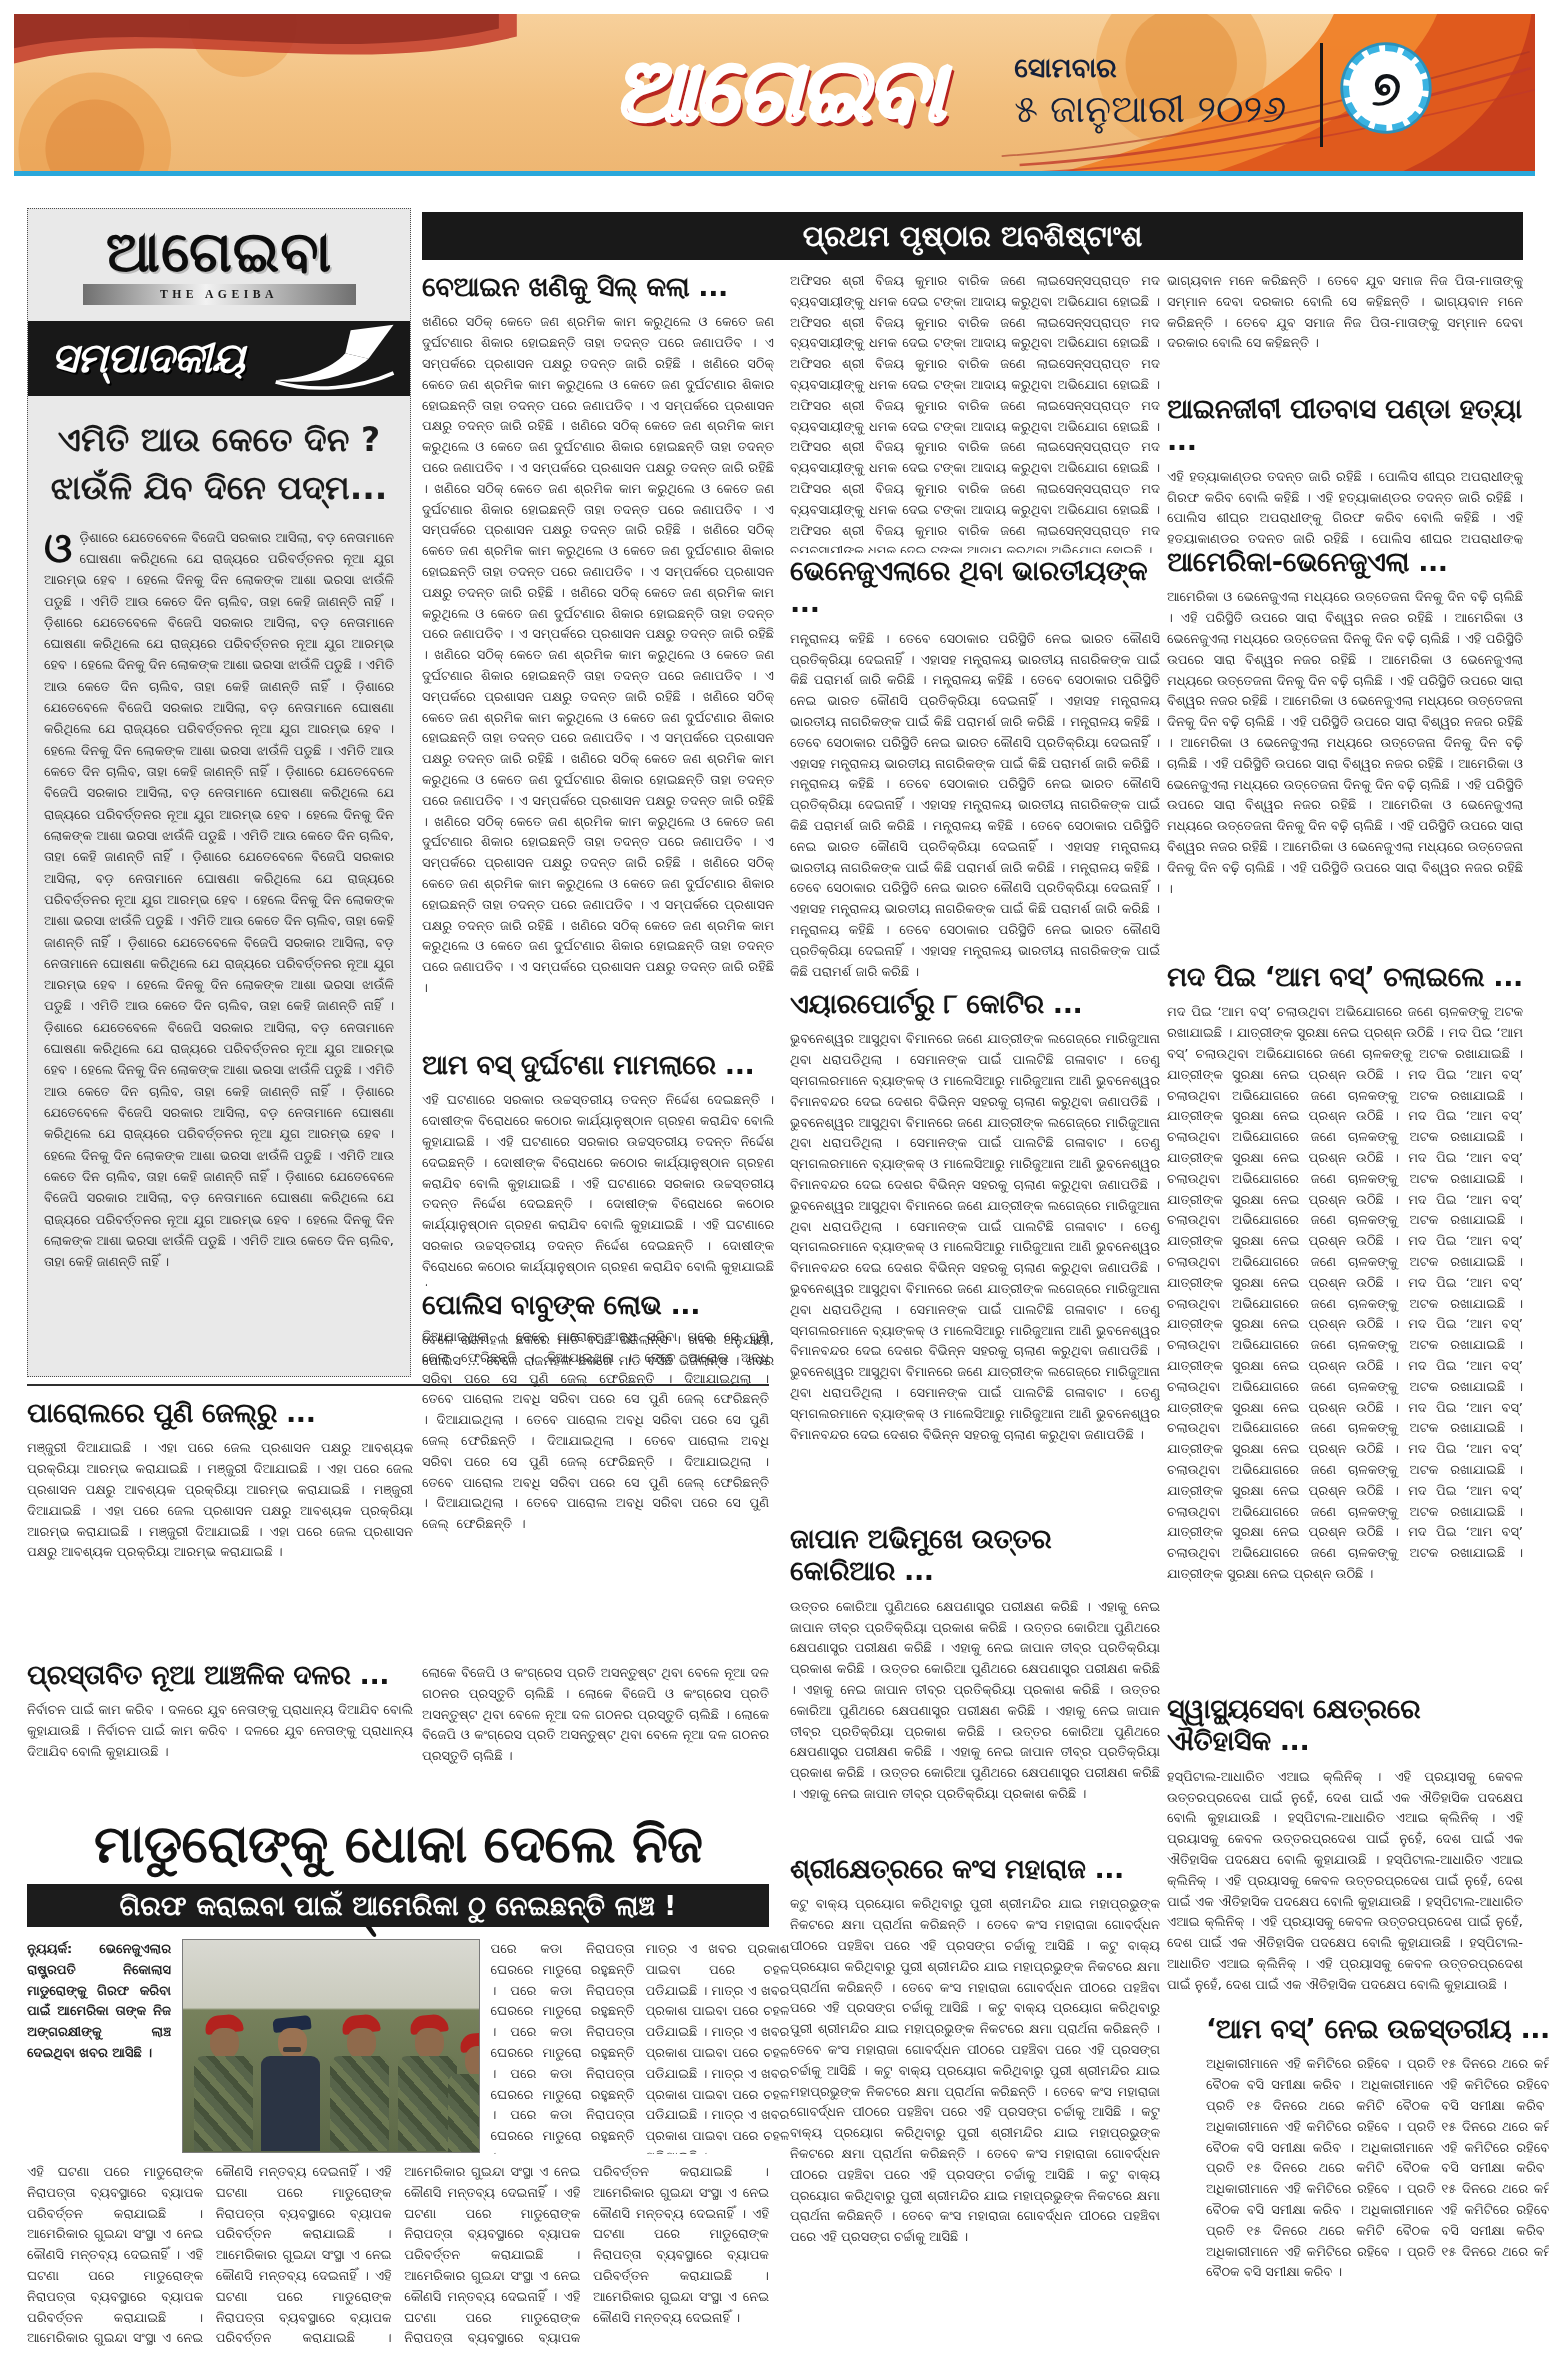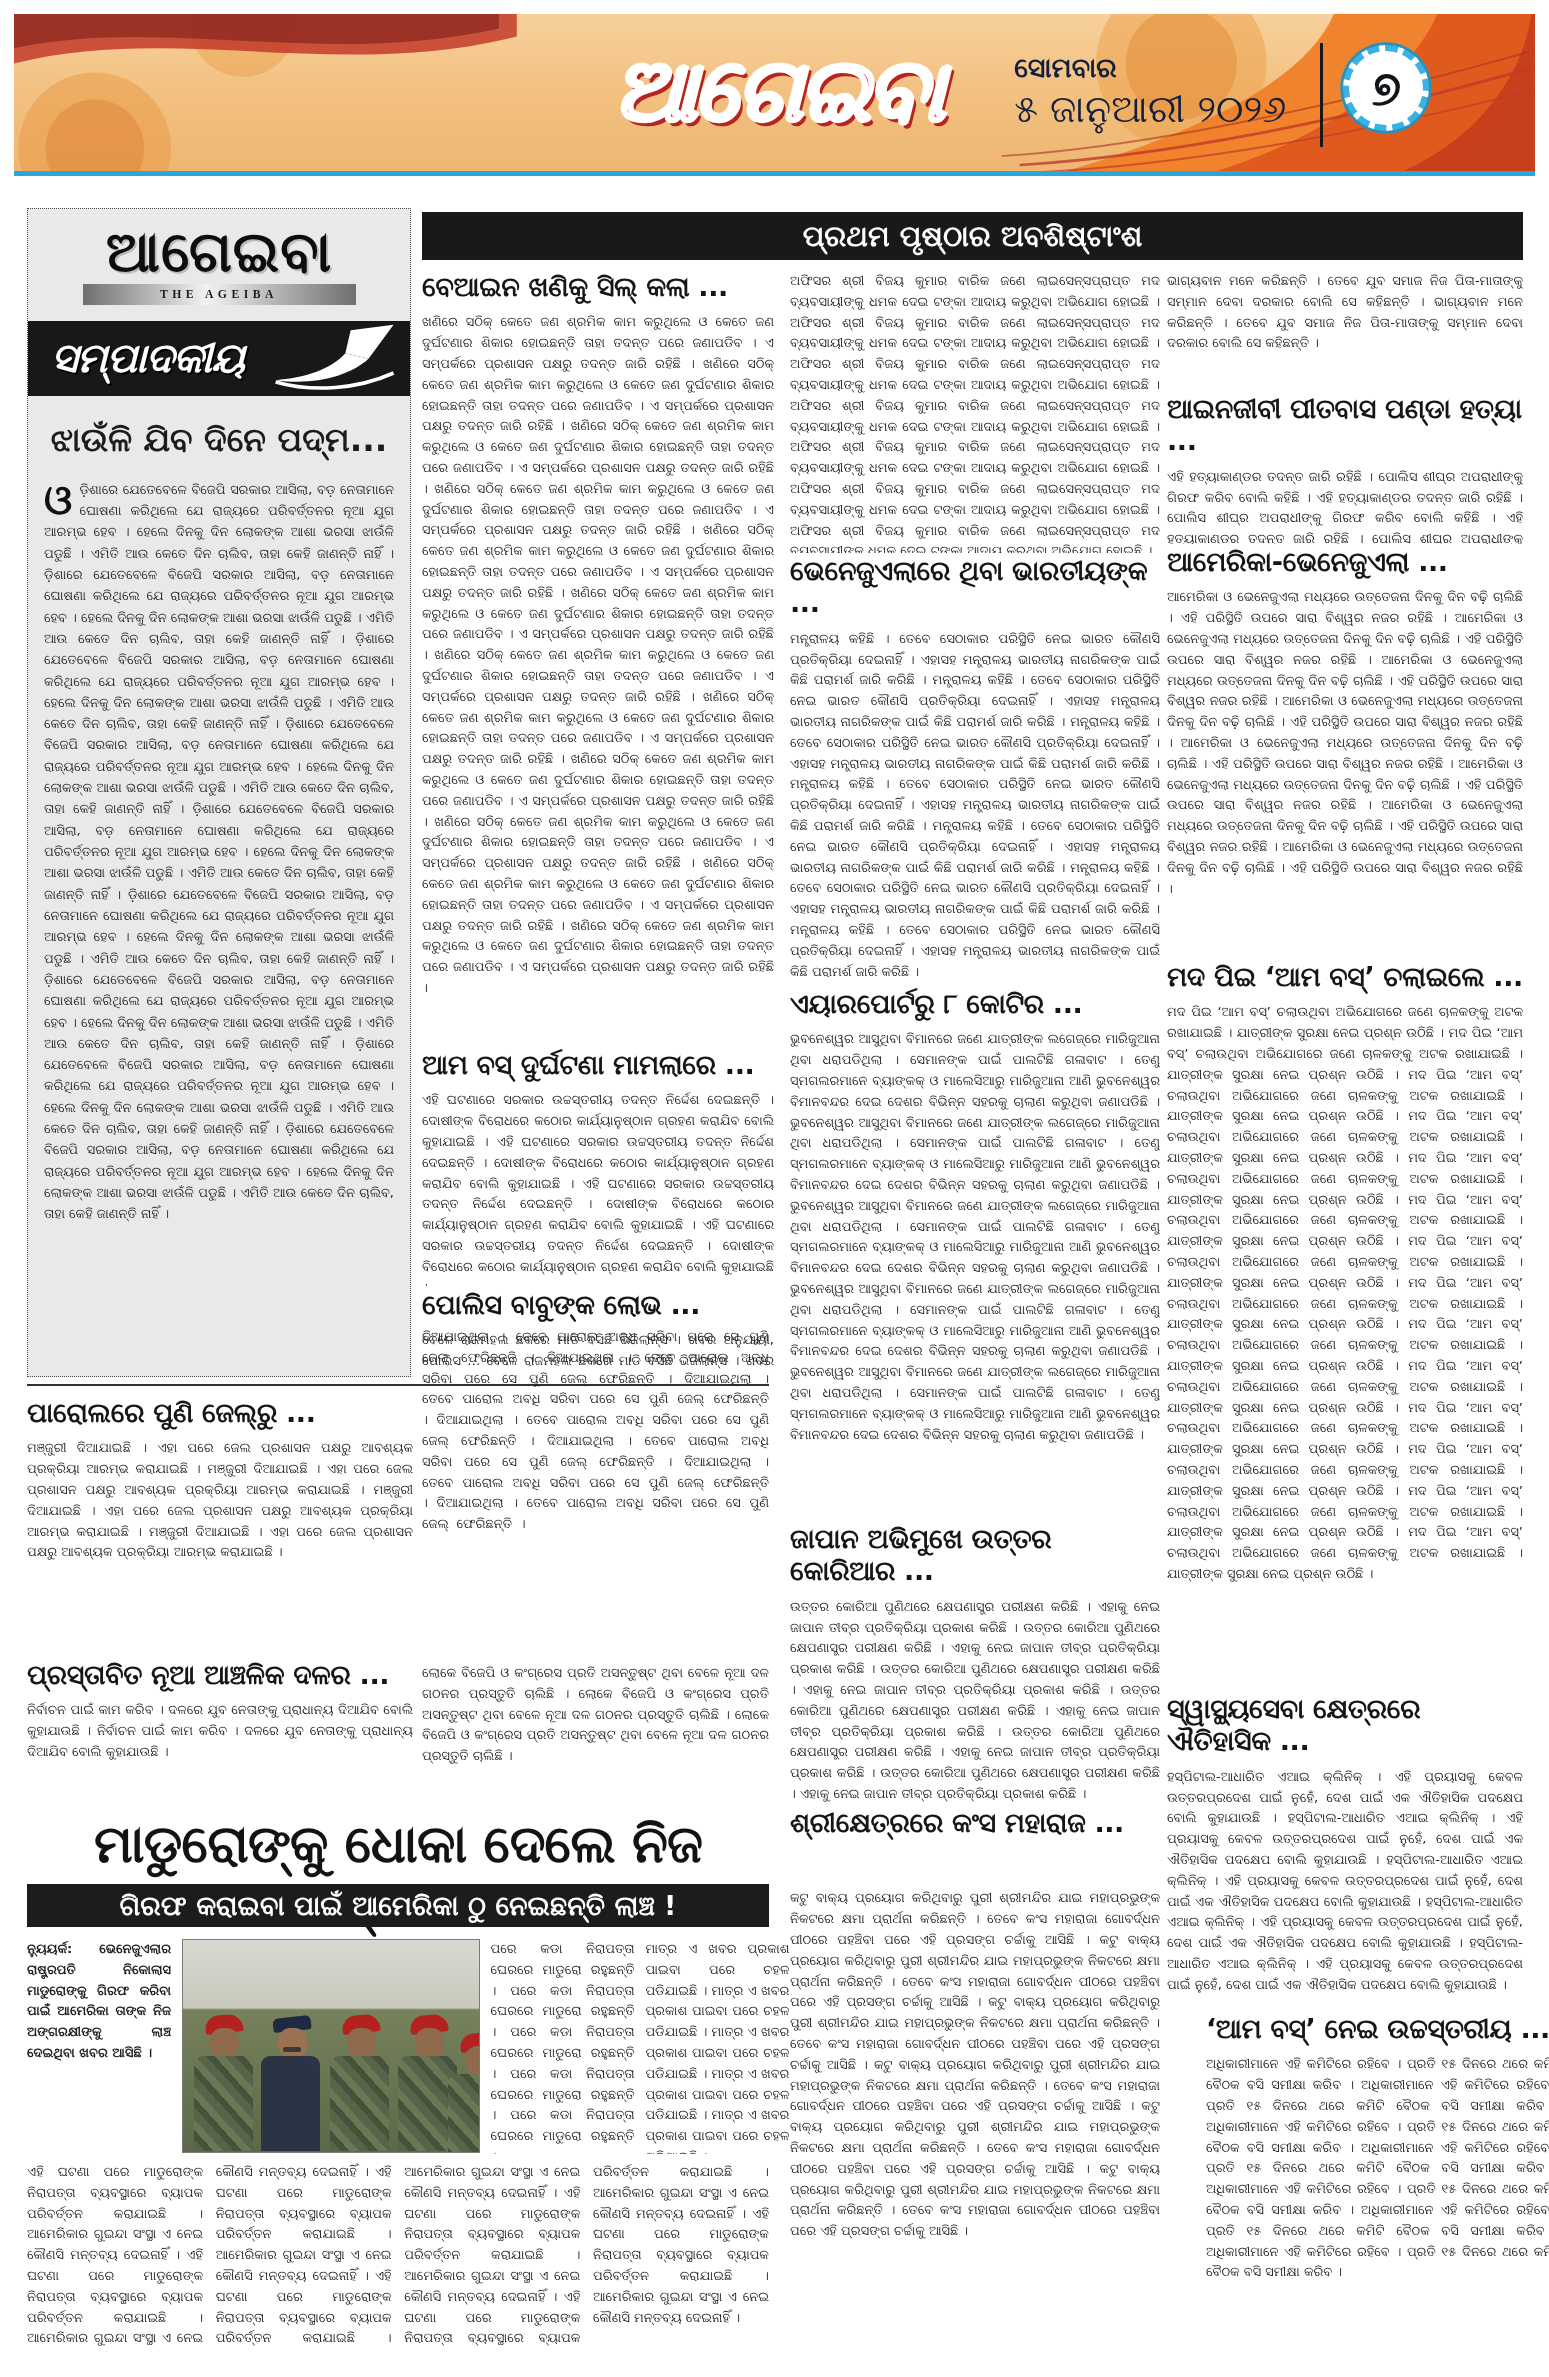--- a/index.html
+++ b/index.html
@@ -113,20 +113,21 @@
     <div class="ed-logo-bar">THE AGEIBA</div>
     <div class="ed-band">
       <span class="label">ସମ୍ପାଦକୀୟ</span>
       <svg width="135" height="75" viewBox="0 0 150 84">
         <path d="M92 8 L140 2 L112 40 L86 34 Z" fill="#ffffff"></path>
         <path d="M86 34 C70 52 40 62 8 64 C50 70 90 60 112 40 Z" fill="#ffffff"></path>
         <path d="M8 66 C50 78 100 74 140 56" stroke="#ffffff" stroke-width="4" fill="none"></path>
       </svg>
     </div>
     <div class="ed-headline">
+      <div>ଏମିତି ଆଉ କେତେ ଦିନ ?</div>
       <div>ଝାଉଁଳି ଯିବ ଦିନେ ପଦ୍ମ...</div>
     </div>
     <div class="ed-body">
       <span class="dropcap">ଓ</span>
       <span>ଡ଼ିଶାରେ ଯେତେବେଳେ ବିଜେପି ସରକାର ଆସିଲା, ବଡ଼ ନେତାମାନେ ଘୋଷଣା କରିଥିଲେ ଯେ ରାଜ୍ୟରେ ପରିବର୍ତ୍ତନର ନୂଆ ଯୁଗ ଆରମ୍ଭ ହେବ । ହେଲେ ଦିନକୁ ଦିନ ଲୋକଙ୍କ ଆଶା ଭରସା ଝାଉଁଳି ପଡୁଛି । ଏମିତି ଆଉ କେତେ ଦିନ ଚାଲିବ, ତାହା କେହି ଜାଣନ୍ତି ନାହିଁ । ଡ଼ିଶାରେ ଯେତେବେଳେ ବିଜେପି ସରକାର ଆସିଲା, ବଡ଼ ନେତାମାନେ ଘୋଷଣା କରିଥିଲେ ଯେ ରାଜ୍ୟରେ ପରିବର୍ତ୍ତନର ନୂଆ ଯୁଗ ଆରମ୍ଭ ହେବ । ହେଲେ ଦିନକୁ ଦିନ ଲୋକଙ୍କ ଆଶା ଭରସା ଝାଉଁଳି ପଡୁଛି । ଏମିତି ଆଉ କେତେ ଦିନ ଚାଲିବ, ତାହା କେହି ଜାଣନ୍ତି ନାହିଁ । ଡ଼ିଶାରେ ଯେତେବେଳେ ବିଜେପି ସରକାର ଆସିଲା, ବଡ଼ ନେତାମାନେ ଘୋଷଣା କରିଥିଲେ ଯେ ରାଜ୍ୟରେ ପରିବର୍ତ୍ତନର ନୂଆ ଯୁଗ ଆରମ୍ଭ ହେବ । ହେଲେ ଦିନକୁ ଦିନ ଲୋକଙ୍କ ଆଶା ଭରସା ଝାଉଁଳି ପଡୁଛି । ଏମିତି ଆଉ କେତେ ଦିନ ଚାଲିବ, ତାହା କେହି ଜାଣନ୍ତି ନାହିଁ । ଡ଼ିଶାରେ ଯେତେବେଳେ ବିଜେପି ସରକାର ଆସିଲା, ବଡ଼ ନେତାମାନେ ଘୋଷଣା କରିଥିଲେ ଯେ ରାଜ୍ୟରେ ପରିବର୍ତ୍ତନର ନୂଆ ଯୁଗ ଆରମ୍ଭ ହେବ । ହେଲେ ଦିନକୁ ଦିନ ଲୋକଙ୍କ ଆଶା ଭରସା ଝାଉଁଳି ପଡୁଛି । ଏମିତି ଆଉ କେତେ ଦିନ ଚାଲିବ, ତାହା କେହି ଜାଣନ୍ତି ନାହିଁ । ଡ଼ିଶାରେ ଯେତେବେଳେ ବିଜେପି ସରକାର ଆସିଲା, ବଡ଼ ନେତାମାନେ ଘୋଷଣା କରିଥିଲେ ଯେ ରାଜ୍ୟରେ ପରିବର୍ତ୍ତନର ନୂଆ ଯୁଗ ଆରମ୍ଭ ହେବ । ହେଲେ ଦିନକୁ ଦିନ ଲୋକଙ୍କ ଆଶା ଭରସା ଝାଉଁଳି ପଡୁଛି । ଏମିତି ଆଉ କେତେ ଦିନ ଚାଲିବ, ତାହା କେହି ଜାଣନ୍ତି ନାହିଁ । ଡ଼ିଶାରେ ଯେତେବେଳେ ବିଜେପି ସରକାର ଆସିଲା, ବଡ଼ ନେତାମାନେ ଘୋଷଣା କରିଥିଲେ ଯେ ରାଜ୍ୟରେ ପରିବର୍ତ୍ତନର ନୂଆ ଯୁଗ ଆରମ୍ଭ ହେବ । ହେଲେ ଦିନକୁ ଦିନ ଲୋକଙ୍କ ଆଶା ଭରସା ଝାଉଁଳି ପଡୁଛି । ଏମିତି ଆଉ କେତେ ଦିନ ଚାଲିବ, ତାହା କେହି ଜାଣନ୍ତି ନାହିଁ । ଡ଼ିଶାରେ ଯେତେବେଳେ ବିଜେପି ସରକାର ଆସିଲା, ବଡ଼ ନେତାମାନେ ଘୋଷଣା କରିଥିଲେ ଯେ ରାଜ୍ୟରେ ପରିବର୍ତ୍ତନର ନୂଆ ଯୁଗ ଆରମ୍ଭ ହେବ । ହେଲେ ଦିନକୁ ଦିନ ଲୋକଙ୍କ ଆଶା ଭରସା ଝାଉଁଳି ପଡୁଛି । ଏମିତି ଆଉ କେତେ ଦିନ ଚାଲିବ, ତାହା କେହି ଜାଣନ୍ତି ନାହିଁ । ଡ଼ିଶାରେ ଯେତେବେଳେ ବିଜେପି ସରକାର ଆସିଲା, ବଡ଼ ନେତାମାନେ ଘୋଷଣା କରିଥିଲେ ଯେ ରାଜ୍ୟରେ ପରିବର୍ତ୍ତନର ନୂଆ ଯୁଗ ଆରମ୍ଭ ହେବ । ହେଲେ ଦିନକୁ ଦିନ ଲୋକଙ୍କ ଆଶା ଭରସା ଝାଉଁଳି ପଡୁଛି । ଏମିତି ଆଉ କେତେ ଦିନ ଚାଲିବ, ତାହା କେହି ଜାଣନ୍ତି ନାହିଁ । ଡ଼ିଶାରେ ଯେତେବେଳେ ବିଜେପି ସରକାର ଆସିଲା, ବଡ଼ ନେତାମାନେ ଘୋଷଣା କରିଥିଲେ ଯେ ରାଜ୍ୟରେ ପରିବର୍ତ୍ତନର ନୂଆ ଯୁଗ ଆରମ୍ଭ ହେବ । ହେଲେ ଦିନକୁ ଦିନ ଲୋକଙ୍କ ଆଶା ଭରସା ଝାଉଁଳି ପଡୁଛି । ଏମିତି ଆଉ କେତେ ଦିନ ଚାଲିବ, ତାହା କେହି ଜାଣନ୍ତି ନାହିଁ ।</span>
     </div>
   </div>
 
   <div class="section-bar">ପ୍ରଥମ ପୃଷ୍ଠାର ଅବଶିଷ୍ଟାଂଶ</div>
 
@@ -151,21 +152,21 @@
     <div class="body">ମନ୍ତ୍ରାଳୟ କହିଛି । ତେବେ ସେଠାକାର ପରିସ୍ଥିତି ନେଇ ଭାରତ କୌଣସି ପ୍ରତିକ୍ରିୟା ଦେଇନାହିଁ । ଏହାସହ ମନ୍ତ୍ରାଳୟ ଭାରତୀୟ ନାଗରିକଙ୍କ ପାଇଁ କିଛି ପରାମର୍ଶ ଜାରି କରିଛି । ମନ୍ତ୍ରାଳୟ କହିଛି । ତେବେ ସେଠାକାର ପରିସ୍ଥିତି ନେଇ ଭାରତ କୌଣସି ପ୍ରତିକ୍ରିୟା ଦେଇନାହିଁ । ଏହାସହ ମନ୍ତ୍ରାଳୟ ଭାରତୀୟ ନାଗରିକଙ୍କ ପାଇଁ କିଛି ପରାମର୍ଶ ଜାରି କରିଛି । ମନ୍ତ୍ରାଳୟ କହିଛି । ତେବେ ସେଠାକାର ପରିସ୍ଥିତି ନେଇ ଭାରତ କୌଣସି ପ୍ରତିକ୍ରିୟା ଦେଇନାହିଁ । ଏହାସହ ମନ୍ତ୍ରାଳୟ ଭାରତୀୟ ନାଗରିକଙ୍କ ପାଇଁ କିଛି ପରାମର୍ଶ ଜାରି କରିଛି । ମନ୍ତ୍ରାଳୟ କହିଛି । ତେବେ ସେଠାକାର ପରିସ୍ଥିତି ନେଇ ଭାରତ କୌଣସି ପ୍ରତିକ୍ରିୟା ଦେଇନାହିଁ । ଏହାସହ ମନ୍ତ୍ରାଳୟ ଭାରତୀୟ ନାଗରିକଙ୍କ ପାଇଁ କିଛି ପରାମର୍ଶ ଜାରି କରିଛି । ମନ୍ତ୍ରାଳୟ କହିଛି । ତେବେ ସେଠାକାର ପରିସ୍ଥିତି ନେଇ ଭାରତ କୌଣସି ପ୍ରତିକ୍ରିୟା ଦେଇନାହିଁ । ଏହାସହ ମନ୍ତ୍ରାଳୟ ଭାରତୀୟ ନାଗରିକଙ୍କ ପାଇଁ କିଛି ପରାମର୍ଶ ଜାରି କରିଛି । ମନ୍ତ୍ରାଳୟ କହିଛି । ତେବେ ସେଠାକାର ପରିସ୍ଥିତି ନେଇ ଭାରତ କୌଣସି ପ୍ରତିକ୍ରିୟା ଦେଇନାହିଁ । ଏହାସହ ମନ୍ତ୍ରାଳୟ ଭାରତୀୟ ନାଗରିକଙ୍କ ପାଇଁ କିଛି ପରାମର୍ଶ ଜାରି କରିଛି । ମନ୍ତ୍ରାଳୟ କହିଛି । ତେବେ ସେଠାକାର ପରିସ୍ଥିତି ନେଇ ଭାରତ କୌଣସି ପ୍ରତିକ୍ରିୟା ଦେଇନାହିଁ । ଏହାସହ ମନ୍ତ୍ରାଳୟ ଭାରତୀୟ ନାଗରିକଙ୍କ ପାଇଁ କିଛି ପରାମର୍ଶ ଜାରି କରିଛି ।</div>
   </div>
   <div class="art" style="left:790px;top:988px;width:370px;height:532px;">
     <h3>ଏୟାରପୋର୍ଟରୁ ୮ କୋଟିର ...</h3>
     <div class="body">ଭୁବନେଶ୍ୱର ଆସୁଥିବା ବିମାନରେ ଜଣେ ଯାତ୍ରୀଙ୍କ ଲଗେଜ୍‌ରେ ମାରିଜୁଆନା ଥିବା ଧରାପଡିଥିଲା । ସେମାନଙ୍କ ପାଇଁ ପାଲଟିଛି ଗଳାବାଟ । ତେଣୁ ସ୍ମଗଲରମାନେ ବ୍ୟାଙ୍କକ୍ ଓ ମାଲେସିଆରୁ ମାରିଜୁଆନା ଆଣି ଭୁବନେଶ୍ୱର ବିମାନବନ୍ଦର ଦେଇ ଦେଶର ବିଭିନ୍ନ ସହରକୁ ଚାଲାଣ କରୁଥିବା ଜଣାପଡିଛି । ଭୁବନେଶ୍ୱର ଆସୁଥିବା ବିମାନରେ ଜଣେ ଯାତ୍ରୀଙ୍କ ଲଗେଜ୍‌ରେ ମାରିଜୁଆନା ଥିବା ଧରାପଡିଥିଲା । ସେମାନଙ୍କ ପାଇଁ ପାଲଟିଛି ଗଳାବାଟ । ତେଣୁ ସ୍ମଗଲରମାନେ ବ୍ୟାଙ୍କକ୍ ଓ ମାଲେସିଆରୁ ମାରିଜୁଆନା ଆଣି ଭୁବନେଶ୍ୱର ବିମାନବନ୍ଦର ଦେଇ ଦେଶର ବିଭିନ୍ନ ସହରକୁ ଚାଲାଣ କରୁଥିବା ଜଣାପଡିଛି । ଭୁବନେଶ୍ୱର ଆସୁଥିବା ବିମାନରେ ଜଣେ ଯାତ୍ରୀଙ୍କ ଲଗେଜ୍‌ରେ ମାରିଜୁଆନା ଥିବା ଧରାପଡିଥିଲା । ସେମାନଙ୍କ ପାଇଁ ପାଲଟିଛି ଗଳାବାଟ । ତେଣୁ ସ୍ମଗଲରମାନେ ବ୍ୟାଙ୍କକ୍ ଓ ମାଲେସିଆରୁ ମାରିଜୁଆନା ଆଣି ଭୁବନେଶ୍ୱର ବିମାନବନ୍ଦର ଦେଇ ଦେଶର ବିଭିନ୍ନ ସହରକୁ ଚାଲାଣ କରୁଥିବା ଜଣାପଡିଛି । ଭୁବନେଶ୍ୱର ଆସୁଥିବା ବିମାନରେ ଜଣେ ଯାତ୍ରୀଙ୍କ ଲଗେଜ୍‌ରେ ମାରିଜୁଆନା ଥିବା ଧରାପଡିଥିଲା । ସେମାନଙ୍କ ପାଇଁ ପାଲଟିଛି ଗଳାବାଟ । ତେଣୁ ସ୍ମଗଲରମାନେ ବ୍ୟାଙ୍କକ୍ ଓ ମାଲେସିଆରୁ ମାରିଜୁଆନା ଆଣି ଭୁବନେଶ୍ୱର ବିମାନବନ୍ଦର ଦେଇ ଦେଶର ବିଭିନ୍ନ ସହରକୁ ଚାଲାଣ କରୁଥିବା ଜଣାପଡିଛି । ଭୁବନେଶ୍ୱର ଆସୁଥିବା ବିମାନରେ ଜଣେ ଯାତ୍ରୀଙ୍କ ଲଗେଜ୍‌ରେ ମାରିଜୁଆନା ଥିବା ଧରାପଡିଥିଲା । ସେମାନଙ୍କ ପାଇଁ ପାଲଟିଛି ଗଳାବାଟ । ତେଣୁ ସ୍ମଗଲରମାନେ ବ୍ୟାଙ୍କକ୍ ଓ ମାଲେସିଆରୁ ମାରିଜୁଆନା ଆଣି ଭୁବନେଶ୍ୱର ବିମାନବନ୍ଦର ଦେଇ ଦେଶର ବିଭିନ୍ନ ସହରକୁ ଚାଲାଣ କରୁଥିବା ଜଣାପଡିଛି ।</div>
   </div>
   <div class="art" style="left:790px;top:1523px;width:370px;height:323px;">
     <h3>ଜାପାନ ଅଭିମୁଖେ ଉତ୍ତର କୋରିଆର ...</h3>
     <div class="body">ଉତ୍ତର କୋରିଆ ପୁଣିଥରେ କ୍ଷେପଣାସ୍ତ୍ର ପରୀକ୍ଷଣ କରିଛି । ଏହାକୁ ନେଇ ଜାପାନ ତୀବ୍ର ପ୍ରତିକ୍ରିୟା ପ୍ରକାଶ କରିଛି । ଉତ୍ତର କୋରିଆ ପୁଣିଥରେ କ୍ଷେପଣାସ୍ତ୍ର ପରୀକ୍ଷଣ କରିଛି । ଏହାକୁ ନେଇ ଜାପାନ ତୀବ୍ର ପ୍ରତିକ୍ରିୟା ପ୍ରକାଶ କରିଛି । ଉତ୍ତର କୋରିଆ ପୁଣିଥରେ କ୍ଷେପଣାସ୍ତ୍ର ପରୀକ୍ଷଣ କରିଛି । ଏହାକୁ ନେଇ ଜାପାନ ତୀବ୍ର ପ୍ରତିକ୍ରିୟା ପ୍ରକାଶ କରିଛି । ଉତ୍ତର କୋରିଆ ପୁଣିଥରେ କ୍ଷେପଣାସ୍ତ୍ର ପରୀକ୍ଷଣ କରିଛି । ଏହାକୁ ନେଇ ଜାପାନ ତୀବ୍ର ପ୍ରତିକ୍ରିୟା ପ୍ରକାଶ କରିଛି । ଉତ୍ତର କୋରିଆ ପୁଣିଥରେ କ୍ଷେପଣାସ୍ତ୍ର ପରୀକ୍ଷଣ କରିଛି । ଏହାକୁ ନେଇ ଜାପାନ ତୀବ୍ର ପ୍ରତିକ୍ରିୟା ପ୍ରକାଶ କରିଛି । ଉତ୍ତର କୋରିଆ ପୁଣିଥରେ କ୍ଷେପଣାସ୍ତ୍ର ପରୀକ୍ଷଣ କରିଛି । ଏହାକୁ ନେଇ ଜାପାନ ତୀବ୍ର ପ୍ରତିକ୍ରିୟା ପ୍ରକାଶ କରିଛି ।</div>
   </div>
-  <div class="art" style="left:790px;top:1807px;width:370px;height:515px;gap:40px;">
+  <div class="art" style="left:790px;top:1853px;width:370px;height:515px;">
     <h3>ଶ୍ରୀକ୍ଷେତ୍ରରେ କଂସ ମହାରାଜ ...</h3>
     <div class="body">କଟୁ ବାକ୍ୟ ପ୍ରୟୋଗ କରିଥିବାରୁ ପୁରୀ ଶ୍ରୀମନ୍ଦିର ଯାଇ ମହାପ୍ରଭୁଙ୍କ ନିକଟରେ କ୍ଷମା ପ୍ରାର୍ଥନା କରିଛନ୍ତି । ତେବେ କଂସ ମହାରାଜା ଗୋବର୍ଦ୍ଧନ ପୀଠରେ ପହଞ୍ଚିବା ପରେ ଏହି ପ୍ରସଙ୍ଗ ଚର୍ଚ୍ଚାକୁ ଆସିଛି । କଟୁ ବାକ୍ୟ ପ୍ରୟୋଗ କରିଥିବାରୁ ପୁରୀ ଶ୍ରୀମନ୍ଦିର ଯାଇ ମହାପ୍ରଭୁଙ୍କ ନିକଟରେ କ୍ଷମା ପ୍ରାର୍ଥନା କରିଛନ୍ତି । ତେବେ କଂସ ମହାରାଜା ଗୋବର୍ଦ୍ଧନ ପୀଠରେ ପହଞ୍ଚିବା ପରେ ଏହି ପ୍ରସଙ୍ଗ ଚର୍ଚ୍ଚାକୁ ଆସିଛି । କଟୁ ବାକ୍ୟ ପ୍ରୟୋଗ କରିଥିବାରୁ ପୁରୀ ଶ୍ରୀମନ୍ଦିର ଯାଇ ମହାପ୍ରଭୁଙ୍କ ନିକଟରେ କ୍ଷମା ପ୍ରାର୍ଥନା କରିଛନ୍ତି । ତେବେ କଂସ ମହାରାଜା ଗୋବର୍ଦ୍ଧନ ପୀଠରେ ପହଞ୍ଚିବା ପରେ ଏହି ପ୍ରସଙ୍ଗ ଚର୍ଚ୍ଚାକୁ ଆସିଛି । କଟୁ ବାକ୍ୟ ପ୍ରୟୋଗ କରିଥିବାରୁ ପୁରୀ ଶ୍ରୀମନ୍ଦିର ଯାଇ ମହାପ୍ରଭୁଙ୍କ ନିକଟରେ କ୍ଷମା ପ୍ରାର୍ଥନା କରିଛନ୍ତି । ତେବେ କଂସ ମହାରାଜା ଗୋବର୍ଦ୍ଧନ ପୀଠରେ ପହଞ୍ଚିବା ପରେ ଏହି ପ୍ରସଙ୍ଗ ଚର୍ଚ୍ଚାକୁ ଆସିଛି । କଟୁ ବାକ୍ୟ ପ୍ରୟୋଗ କରିଥିବାରୁ ପୁରୀ ଶ୍ରୀମନ୍ଦିର ଯାଇ ମହାପ୍ରଭୁଙ୍କ ନିକଟରେ କ୍ଷମା ପ୍ରାର୍ଥନା କରିଛନ୍ତି । ତେବେ କଂସ ମହାରାଜା ଗୋବର୍ଦ୍ଧନ ପୀଠରେ ପହଞ୍ଚିବା ପରେ ଏହି ପ୍ରସଙ୍ଗ ଚର୍ଚ୍ଚାକୁ ଆସିଛି । କଟୁ ବାକ୍ୟ ପ୍ରୟୋଗ କରିଥିବାରୁ ପୁରୀ ଶ୍ରୀମନ୍ଦିର ଯାଇ ମହାପ୍ରଭୁଙ୍କ ନିକଟରେ କ୍ଷମା ପ୍ରାର୍ଥନା କରିଛନ୍ତି । ତେବେ କଂସ ମହାରାଜା ଗୋବର୍ଦ୍ଧନ ପୀଠରେ ପହଞ୍ଚିବା ପରେ ଏହି ପ୍ରସଙ୍ଗ ଚର୍ଚ୍ଚାକୁ ଆସିଛି ।</div>
   </div>
 
   <div class="art" style="left:1167px;top:271px;width:356px;height:120px;">
     <div class="body">ଭାଗ୍ୟବାନ ମନେ କରିଛନ୍ତି । ତେବେ ଯୁବ ସମାଜ ନିଜ ପିତା-ମାତାଙ୍କୁ ସମ୍ମାନ ଦେବା ଦରକାର ବୋଲି ସେ କହିଛନ୍ତି । ଭାଗ୍ୟବାନ ମନେ କରିଛନ୍ତି । ତେବେ ଯୁବ ସମାଜ ନିଜ ପିତା-ମାତାଙ୍କୁ ସମ୍ମାନ ଦେବା ଦରକାର ବୋଲି ସେ କହିଛନ୍ତି ।</div>
   </div>
   <div class="art" style="left:1167px;top:393px;width:356px;height:151px;">
     <h3>ଆଇନଜୀବୀ ପୀତବାସ ପଣ୍ଡା ହତ୍ୟା ...</h3>
     <div class="body">ଏହି ହତ୍ୟାକାଣ୍ଡର ତଦନ୍ତ ଜାରି ରହିଛି । ପୋଲିସ ଶୀଘ୍ର ଅପରାଧୀଙ୍କୁ ଗିରଫ କରିବ ବୋଲି କହିଛି । ଏହି ହତ୍ୟାକାଣ୍ଡର ତଦନ୍ତ ଜାରି ରହିଛି । ପୋଲିସ ଶୀଘ୍ର ଅପରାଧୀଙ୍କୁ ଗିରଫ କରିବ ବୋଲି କହିଛି । ଏହି ହତ୍ୟାକାଣ୍ଡର ତଦନ୍ତ ଜାରି ରହିଛି । ପୋଲିସ ଶୀଘ୍ର ଅପରାଧୀଙ୍କୁ ଗିରଫ କରିବ ବୋଲି କହିଛି ।</div>

